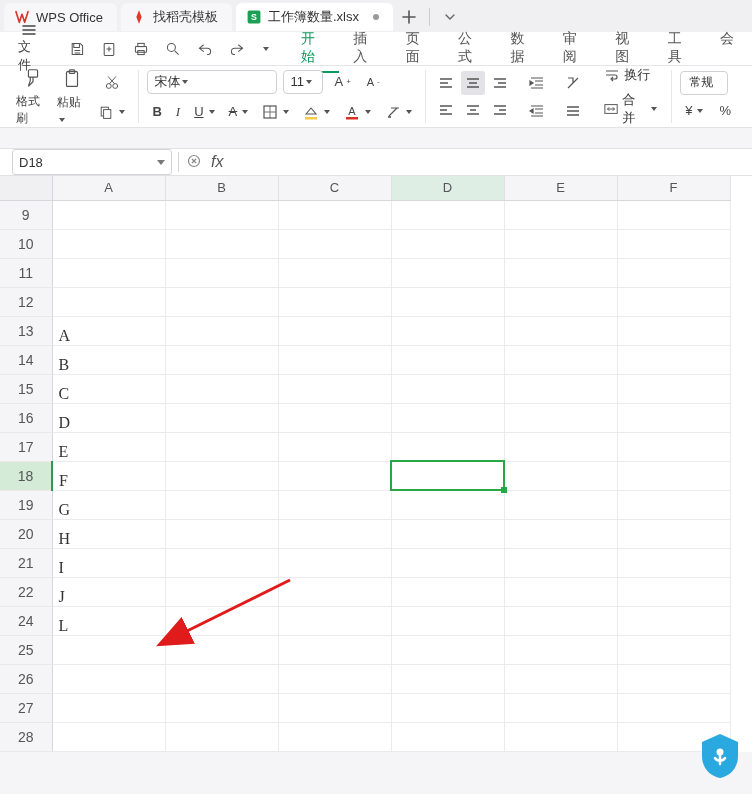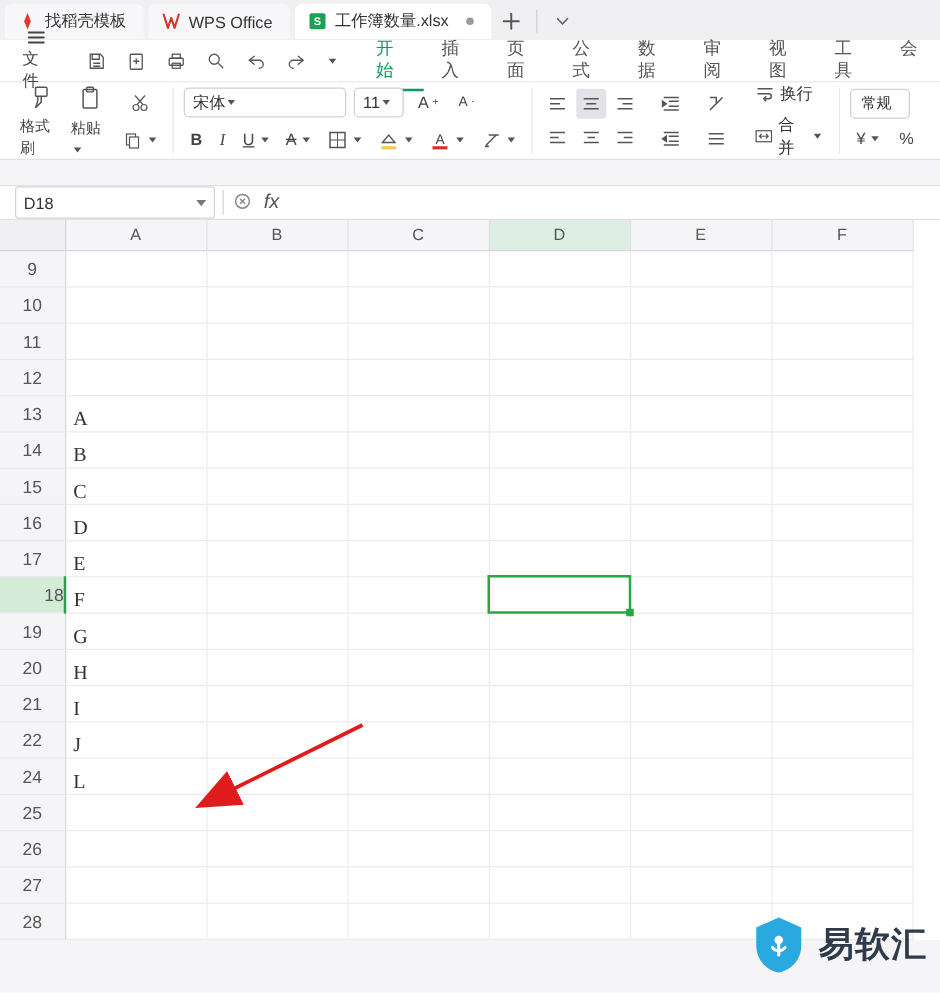--- a/index.html
+++ b/index.html
@@ -109,49 +109,49 @@
   .fx{font-style:italic;font-size:16px;color:#555;}
   .fbar-input{flex:1;height:26px;border:none;padding:0 8px;font-size:13px;outline:none;background:transparent;}
   .fb-sep{width:1px;height:20px;background:#d5d5d9;}
   
   .grid-area{background:#fff;position:relative;}
   .gtable{border-collapse:collapse;table-layout:fixed;}
   .corner{width:52px;height:24px;background:#f0f0f2;border-right:1px solid #d7d7db;border-bottom:1px solid #d7d7db;}
   .colhdr{height:24px;background:#f5f5f7;border-right:1px solid #e1e1e4;border-bottom:1px solid #d7d7db;text-align:center;font-size:13px;color:#555;font-weight:400;}
   .colD{background:#dfeee5;}
   .rowhdr{width:52px;background:#f5f5f7;border-right:1px solid #d7d7db;border-bottom:1px solid #e8e8eb;text-align:center;font-size:14px;color:#555;font-weight:400;}
-  .rowhdr.sel{background:#d4ebd8;border-right:2px solid #2d9b52;text-align:right;}
+  .rowhdr.sel{background:#d4ebd8;border-right:2px solid #2d9b52;}
   .cell{border-right:1px solid #eceaee;border-bottom:1px solid #eceaee;padding:0 6px;font-size:16px;font-family:"SimSun","宋体",serif;text-align:left;vertical-align:bottom;height:29px;width:113px;}
   .cell.active{outline:2px solid #28a745;outline-offset:-1px;position:relative;}
   .sel-handle{position:absolute;right:-3px;bottom:-3px;width:6px;height:6px;background:#28a745;}
   
   .arrow-ov{position:absolute;left:0;top:192px;pointer-events:none;}
   
   .wm{position:absolute;right:0;bottom:10px;display:flex;align-items:center;gap:10px;padding:4px 10px;pointer-events:none;}
   .wm-text{font-size:28px;font-weight:700;color:#2f3a4a;letter-spacing:1px;font-family:"Microsoft YaHei",sans-serif;}
 </style>
 </head>
 <body>
 
 <div class="tabs-row">
   <div class="app-tab">
     <span class="tab-icon">
       <svg viewBox="0 0 24 24" width="16" height="16">
-          <path d="M12 2 L16 12 L12 22 L8 12 Z" fill="#e0392b"></path>
+          <path d="M3 4 L8 20 L12 8 L16 20 L21 4" stroke="#d23b2b" stroke-width="2.5" fill="none" stroke-linejoin="round" stroke-linecap="round"></path>
         </svg>
     </span>
-    <span>找稻壳模板</span>
+    <span>WPS Office</span>
   </div>
   <div class="app-tab">
     <span class="tab-icon">
       <svg viewBox="0 0 24 24" width="16" height="16">
-          <path d="M3 4 L8 20 L12 8 L16 20 L21 4" stroke="#d23b2b" stroke-width="2.5" fill="none" stroke-linejoin="round" stroke-linecap="round"></path>
+          <path d="M12 2 L16 12 L12 22 L8 12 Z" fill="#e0392b"></path>
         </svg>
     </span>
-    <span>WPS Office</span>
+    <span>找稻壳模板</span>
   </div>
   <div class="app-tab active">
     <span class="tab-icon">
       <svg viewBox="0 0 20 20" width="16" height="16">
           <rect x="2" y="2" width="16" height="16" rx="2" fill="#1ba055"></rect>
           <text x="10" y="14" text-anchor="middle" font-size="11" fill="#fff" font-family="Arial" font-weight="bold">S</text>
         </svg>
     </span>
     <span>工作簿数量.xlsx</span>
     <span class="tab-dot"></span>
@@ -622,14 +622,13 @@
   </svg>
 
 </div>
 
 <div class="wm">
   <svg width="44" height="48" viewBox="0 0 44 48">
     <path d="M22 2 L40 10 V24 C40 36 32 44 22 46 C12 44 4 36 4 24 V10 Z" fill="#2aa8e0"></path>
     <circle cx="22" cy="20" r="3.5" fill="#fff"></circle>
     <path d="M22 23 V32 M17 26 A6 6 0 0 0 27 26" stroke="#fff" stroke-width="2.5" fill="none" stroke-linecap="round"></path>
   </svg>
-  <span class="wm-text">易软汇</span>
 </div>
 
 </body></html>

